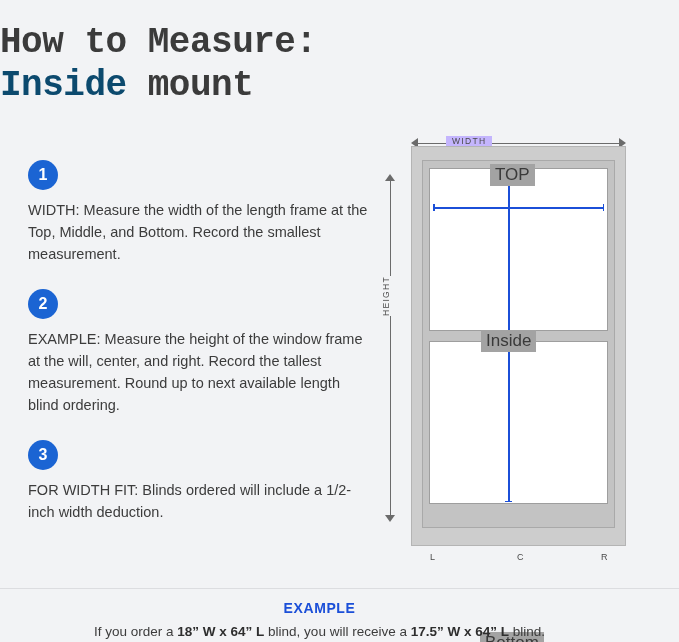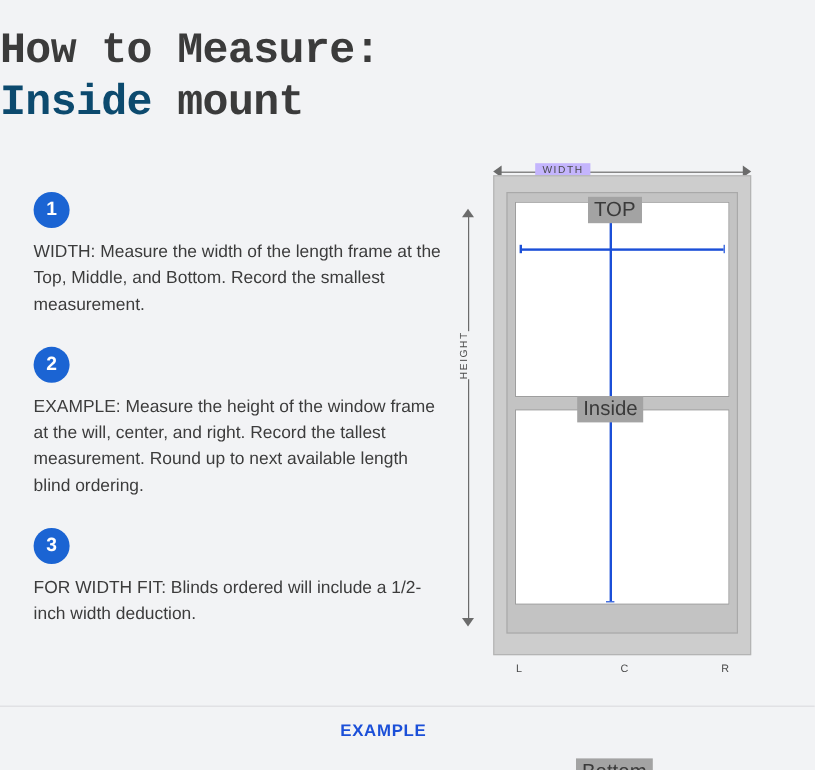--- a/index.html
+++ b/index.html
@@ -408,15 +408,16 @@
 
     <div class="axis-label axis-l">L</div>
     <div class="axis-label axis-c">C</div>
     <div class="axis-label axis-r">R</div>
 
   </div>
 
   <div class="footer-divider"></div>
   <div class="footer">
     <div class="footer-title">EXAMPLE</div>
+    <div class="footer-text"><span>If you order a </span><b>18” W x 64” L</b><span> blind, you will receive a </span><b>17.5” W x 64” L</b><span> blind.</span></div>
   </div>
 
 </div>
 
 </body></html>

